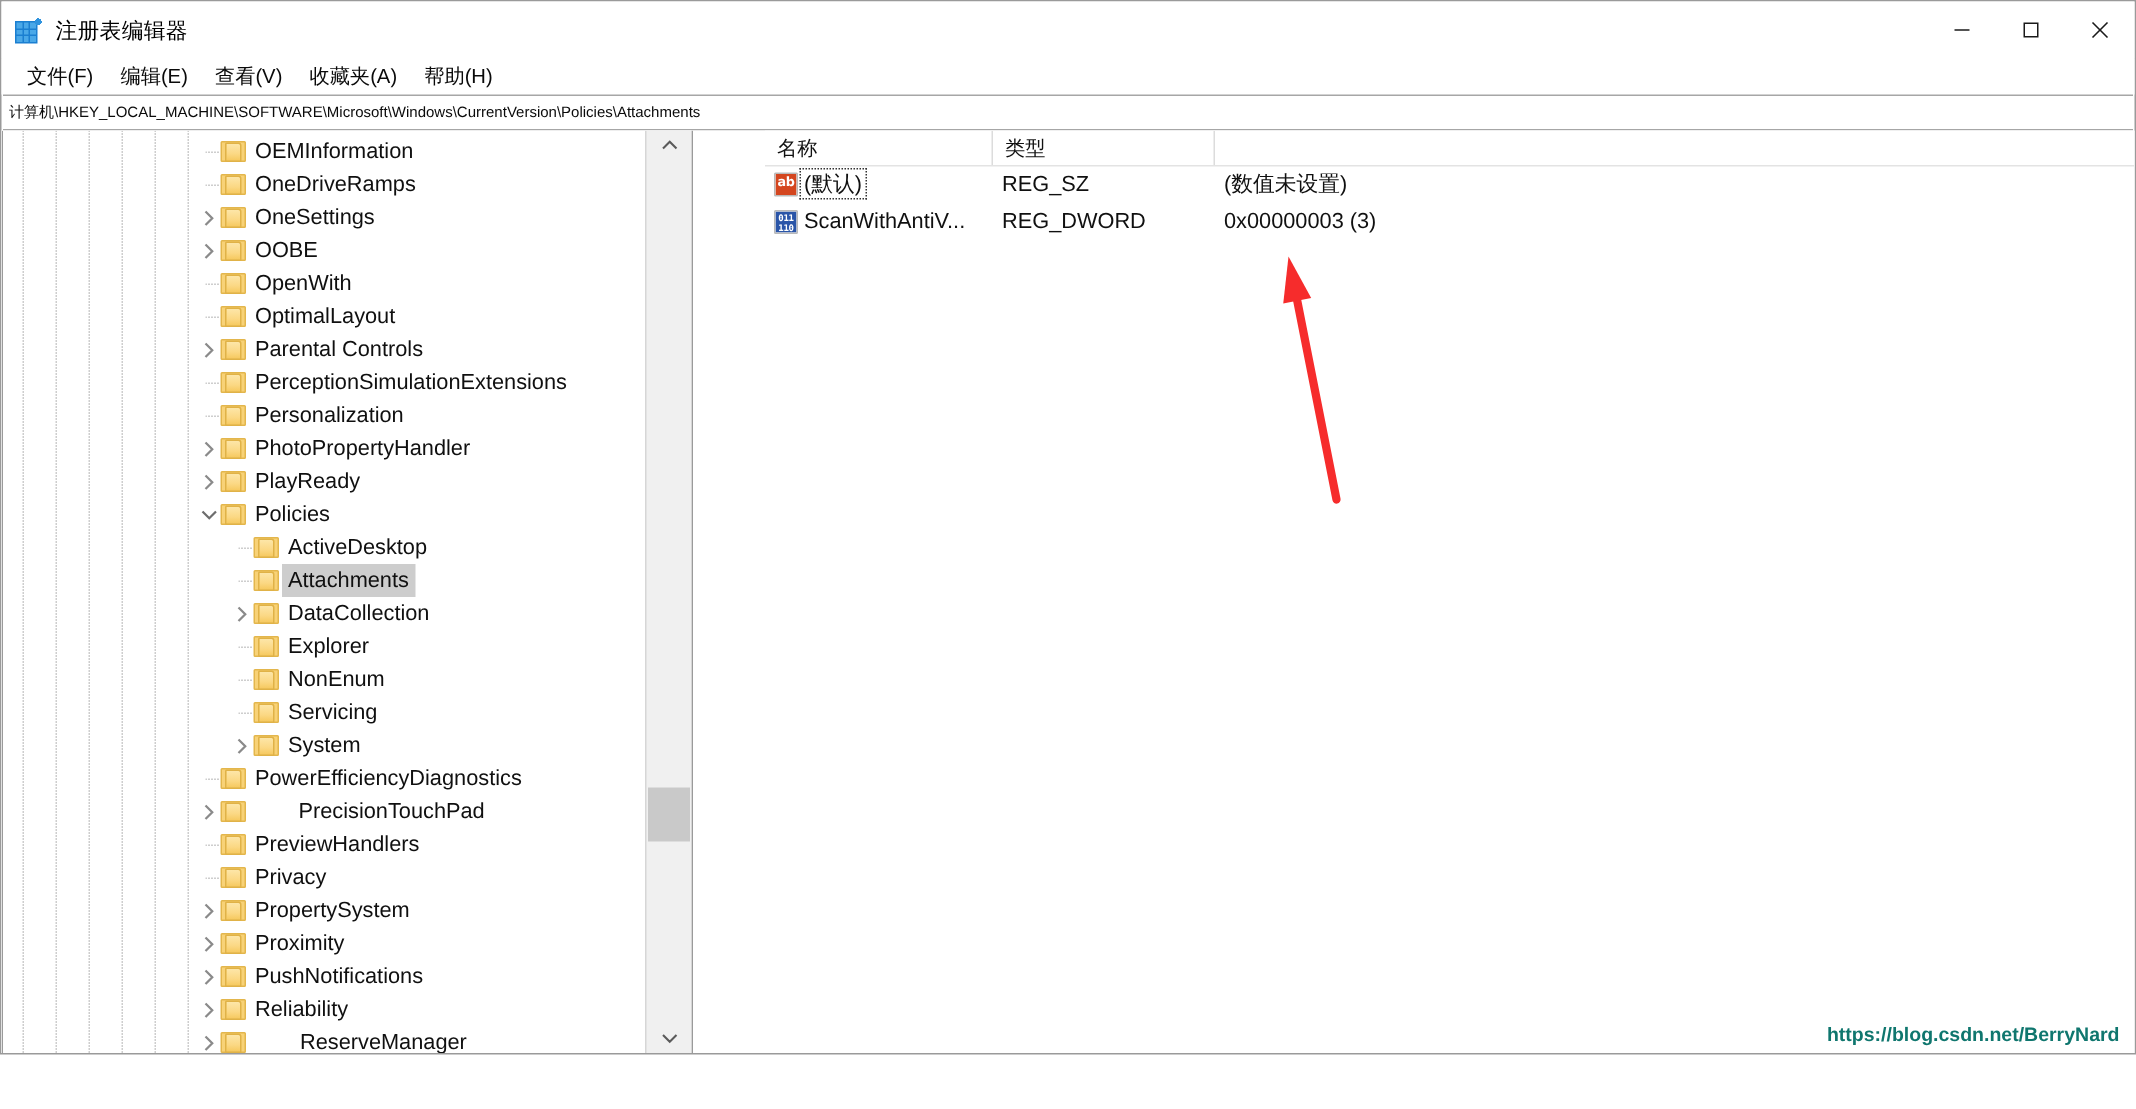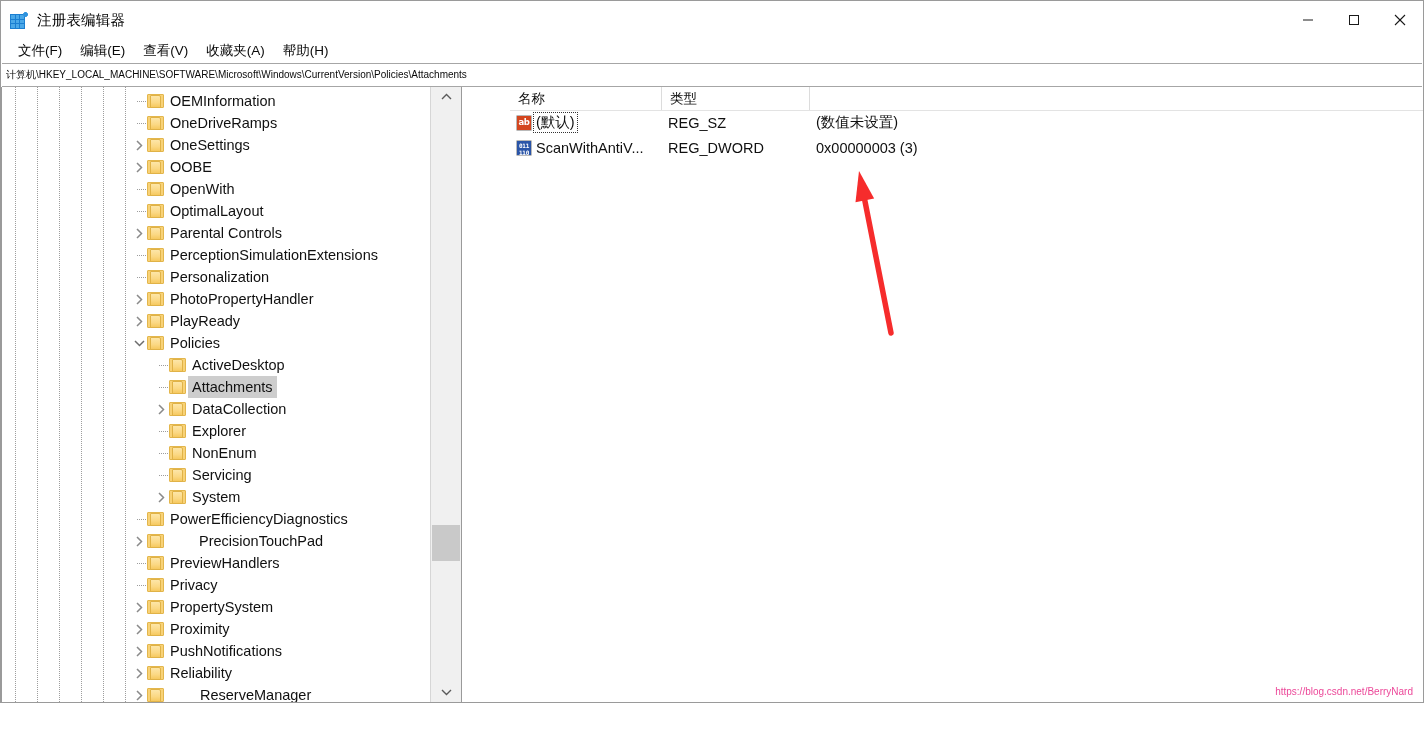--- a/index.html
+++ b/index.html
@@ -182,22 +182,23 @@
   .focus-rect{
     outline:1px dotted #333;outline-offset:0px;padding:0 2px;margin-left:-2px;
   }
 
   
   .arrow-annot{position:absolute;left:0;top:0;pointer-events:none;}
 
   
   .watermark{
     position:absolute;right:10px;bottom:5px;
-    font-size:10px;color:#ec4899;white-space:nowrap;
+    font-size:13px;color:#0f766e;white-space:nowrap;
     font-family:"Liberation Sans",sans-serif;
+    font-weight:bold;
   }
 </style>
 </head>
 <body>
 
 <div class="window">
 
   <div class="titlebar">
     <div class="title-icon">
       <div class="grid">

